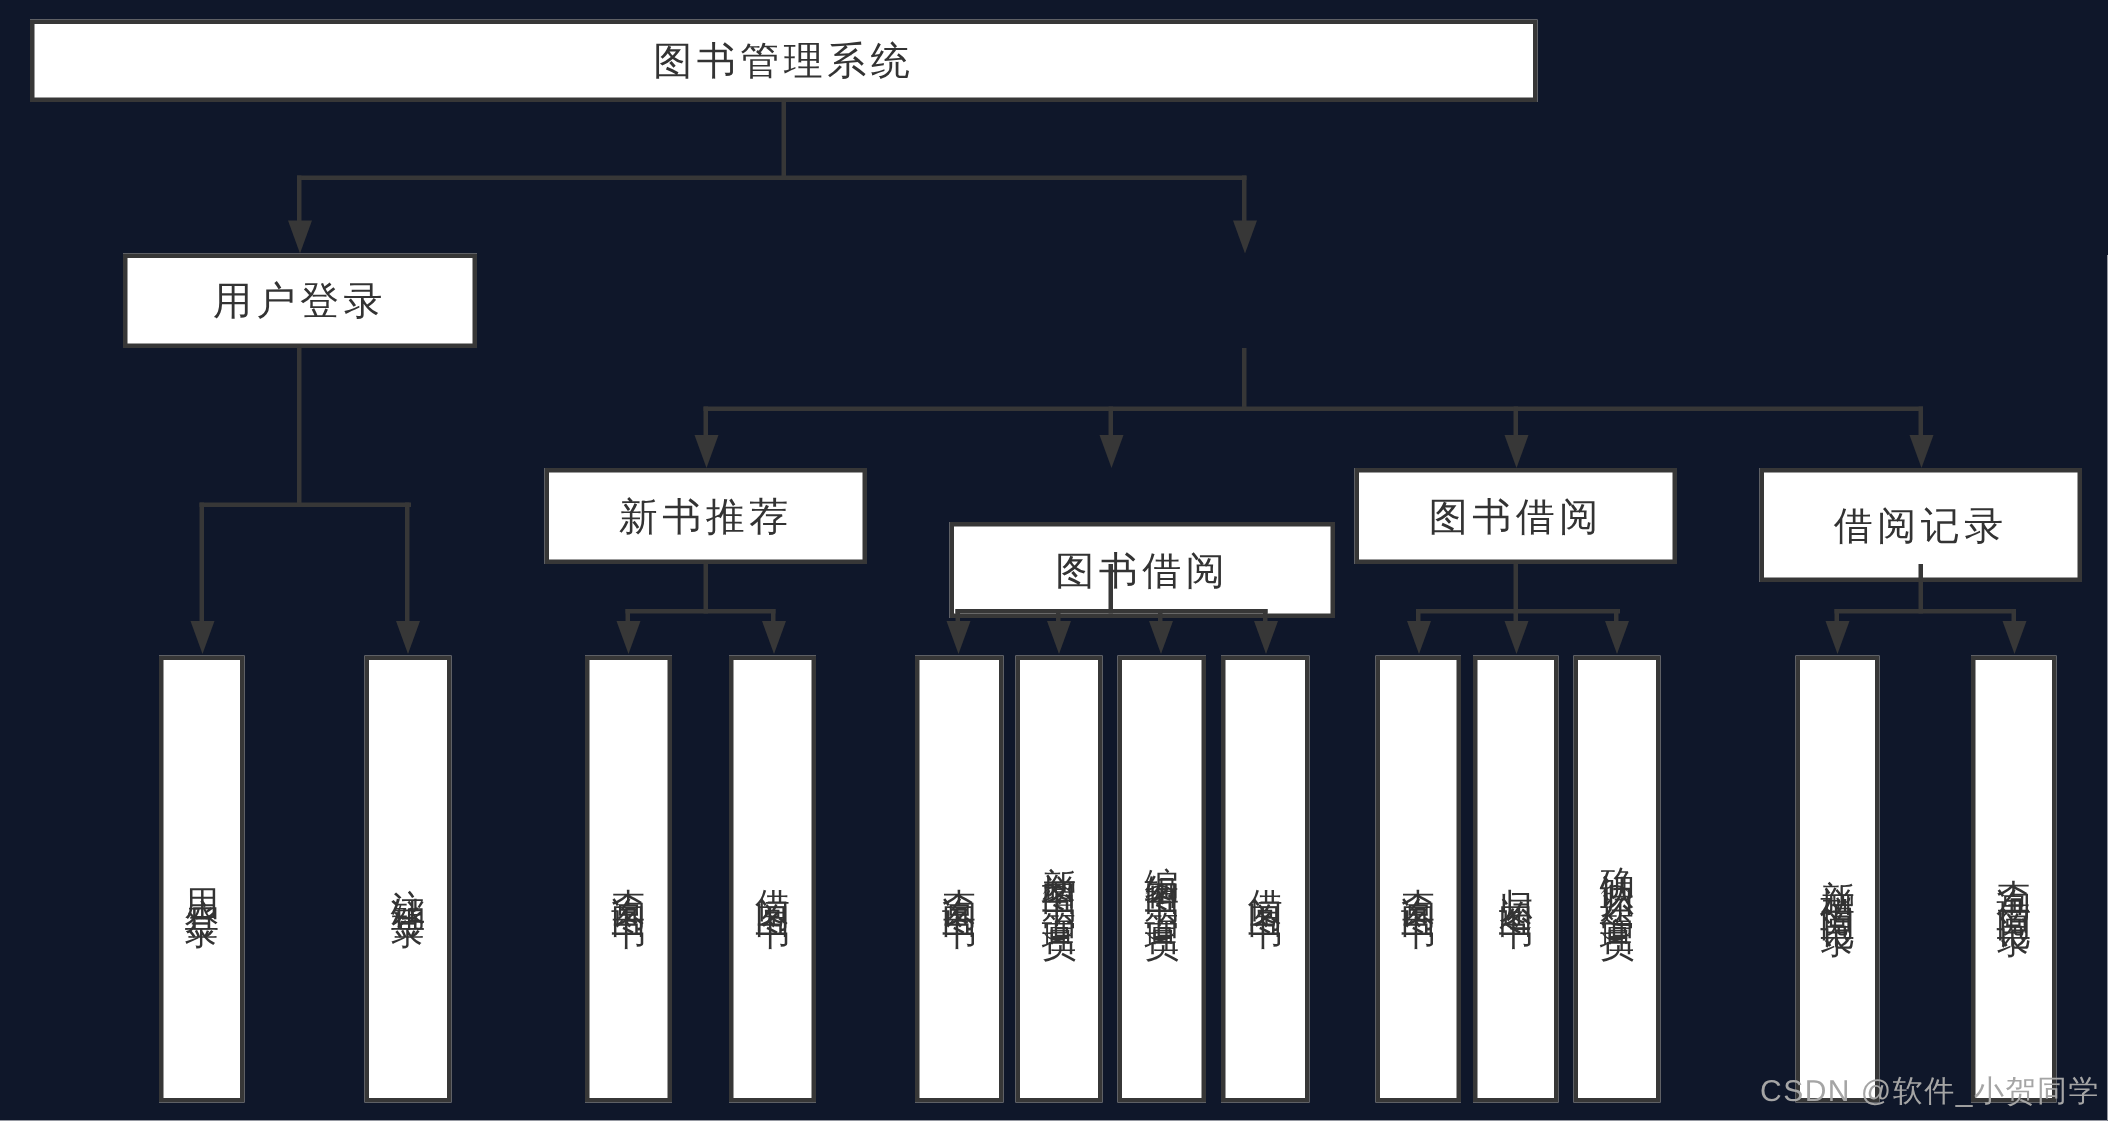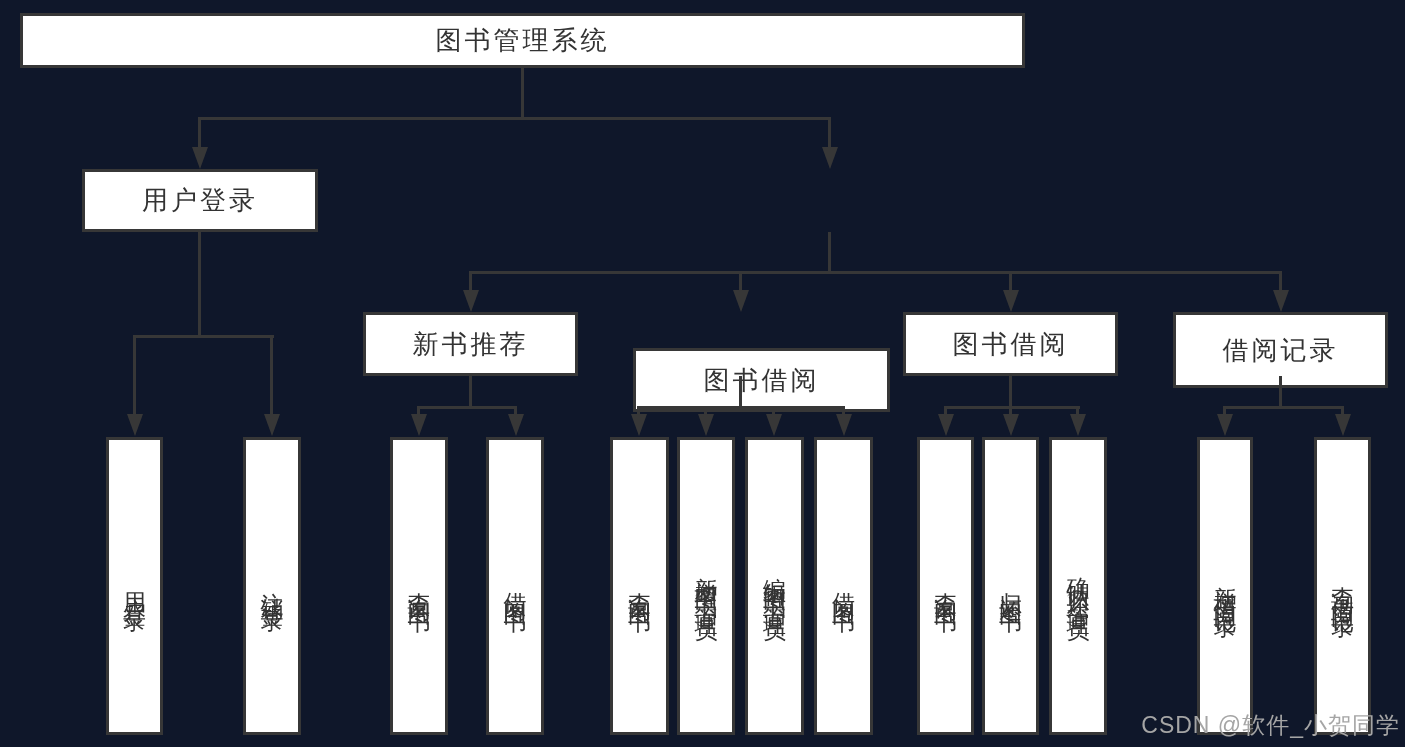--- a/index.html
+++ b/index.html
@@ -22,21 +22,21 @@
   }
   .h{position:absolute;height:3px;background:#373737;}
   .v{position:absolute;width:3px;background:#373737;}
   .arrow{
     position:absolute;width:0;height:0;
     border-left:8px solid transparent;border-right:8px solid transparent;
     border-top:22px solid #373737;
   }
   .watermark{
     position:absolute;right:5px;bottom:6px;z-index:10;
-    font-size:23px;color:#a5a5a5;letter-spacing:1px;white-space:nowrap;
+    font-size:20px;color:#a5a5a5;letter-spacing:1px;white-space:nowrap;
   }
 </style>
 </head>
 <body>
 
 <div id="stage">
 
   <div class="node" style="left:20px;top:13px;width:1005px;height:55px;">图书管理系统</div>
 
   <div class="v" style="left:521px;top:66px;height:54px;"></div>

